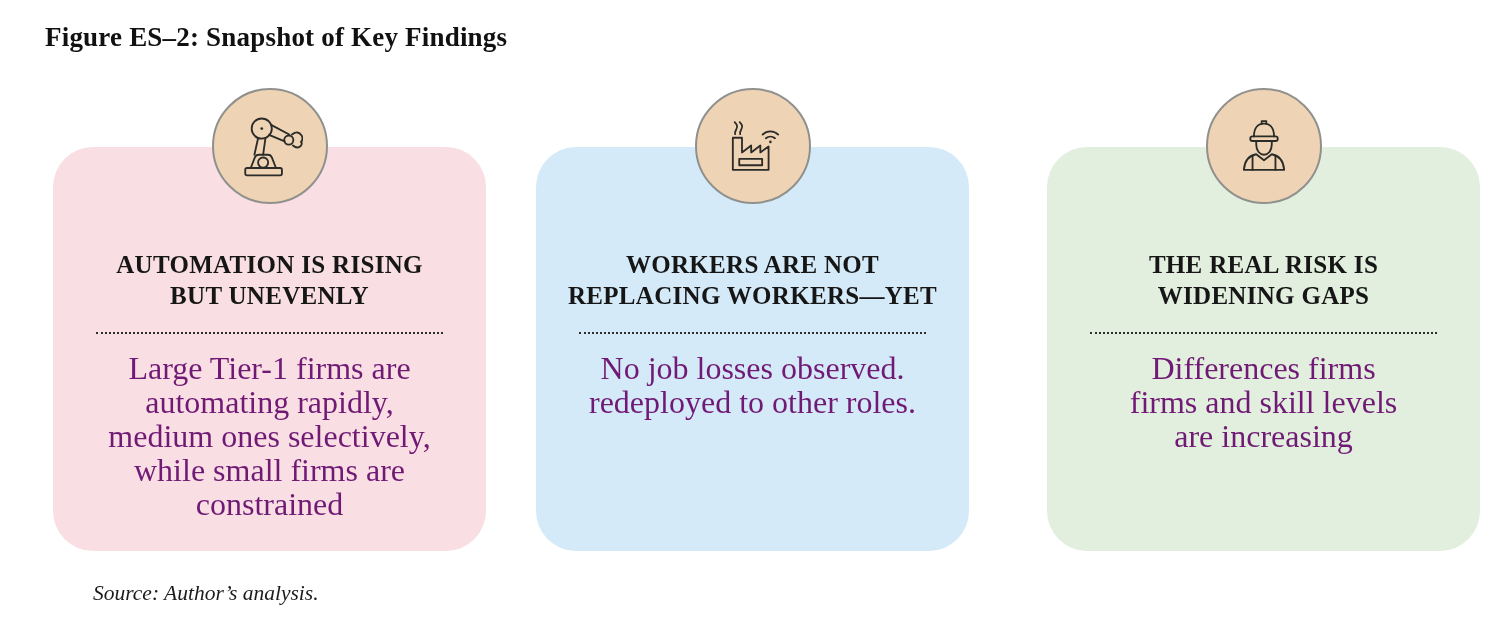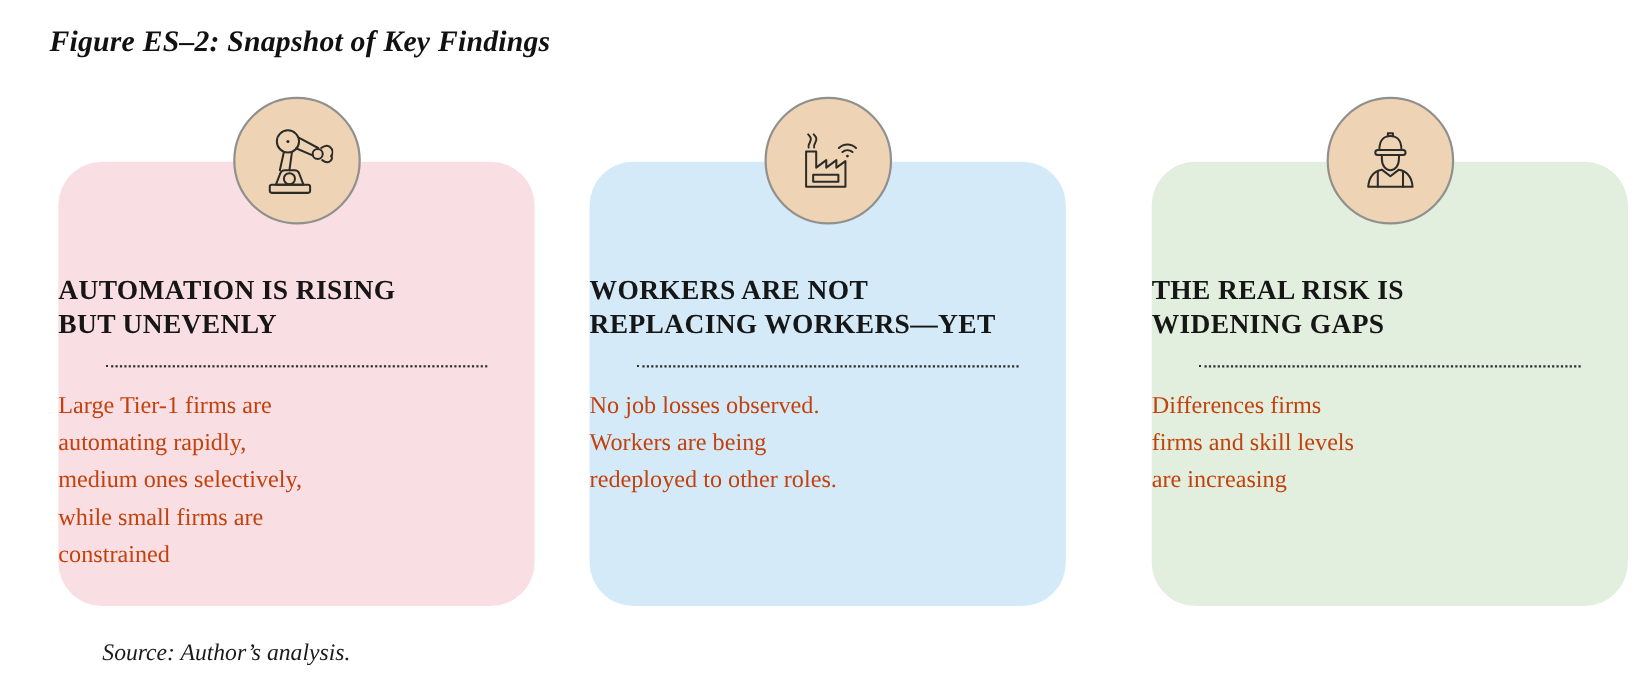--- a/index.html
+++ b/index.html
@@ -14,35 +14,35 @@
     overflow: hidden;
   }
   .figure-title {
     position: absolute;
     left: 45px;
     top: 22px;
     font-size: 27px;
     font-weight: bold;
     letter-spacing: 0.2px;
     color: #111111;
-    font-style: italic;
   }
   .cards-row {
     position: absolute;
     left: 53px;
     top: 147px;
     display: flex;
     gap: 50px;
   }
   .card {
     position: relative;
     width: 433px;
     height: 404px;
     border-radius: 40px;
     padding-top: 102px;
+    text-align: center;
   }
   .icon-circle {
     position: absolute;
     top: -59px;
     left: 50%;
     transform: translateX(-50%);
     width: 116px;
     height: 116px;
     border-radius: 50%;
     border: 2px solid #90908e;
@@ -66,23 +66,23 @@
     letter-spacing: 0.3px;
     color: #161616;
   }
   .dotted-divider {
     width: 347px;
     margin: 21px auto 17px auto;
     border-top: 2px dotted #2e2e2c;
     height: 0;
   }
   .card-body {
-    font-size: 22px;
+    font-size: 32px;
     line-height: 34px;
-    color: #c2410c;
+    color: #701a75;
   }
   .source-line {
     position: absolute;
     left: 45px;
     top: 581px;
     font-size: 21.5px;
     font-style: italic;
     color: #1b1b1b;
     margin-left: 48px;
   }
@@ -139,21 +139,20 @@
           <circle cx="55" cy="31.5" r="1.4" fill="#2b2b28" stroke="none"></circle>
         </svg>
       </div>
       <div class="card-heading">
         <div>WORKERS ARE NOT</div>
         <div>REPLACING WORKERS—YET</div>
       </div>
       <div class="dotted-divider"></div>
       <div class="card-body">
         <div>No job losses observed.</div>
-        <div>Workers are being</div>
         <div>redeployed to other roles.</div>
       </div>
     </div>
 
     <div class="card" style="background-color: rgb(226, 239, 222); margin-left: 28px;">
       <div class="icon-circle" style="background-color: rgb(238, 212, 181);">
         <svg viewBox="0 0 72 72" aria-hidden="true">
           <path d="M25,25.5 C25,15.5 30,11.5 36,11.5 C42,11.5 47,15.5 47,25.5"></path>
           <path d="M33.5,11.8 L33.5,8.8 L38.5,8.8 L38.5,11.8"></path>
           <rect x="21" y="25.5" width="30" height="5" rx="2.5"></rect>

